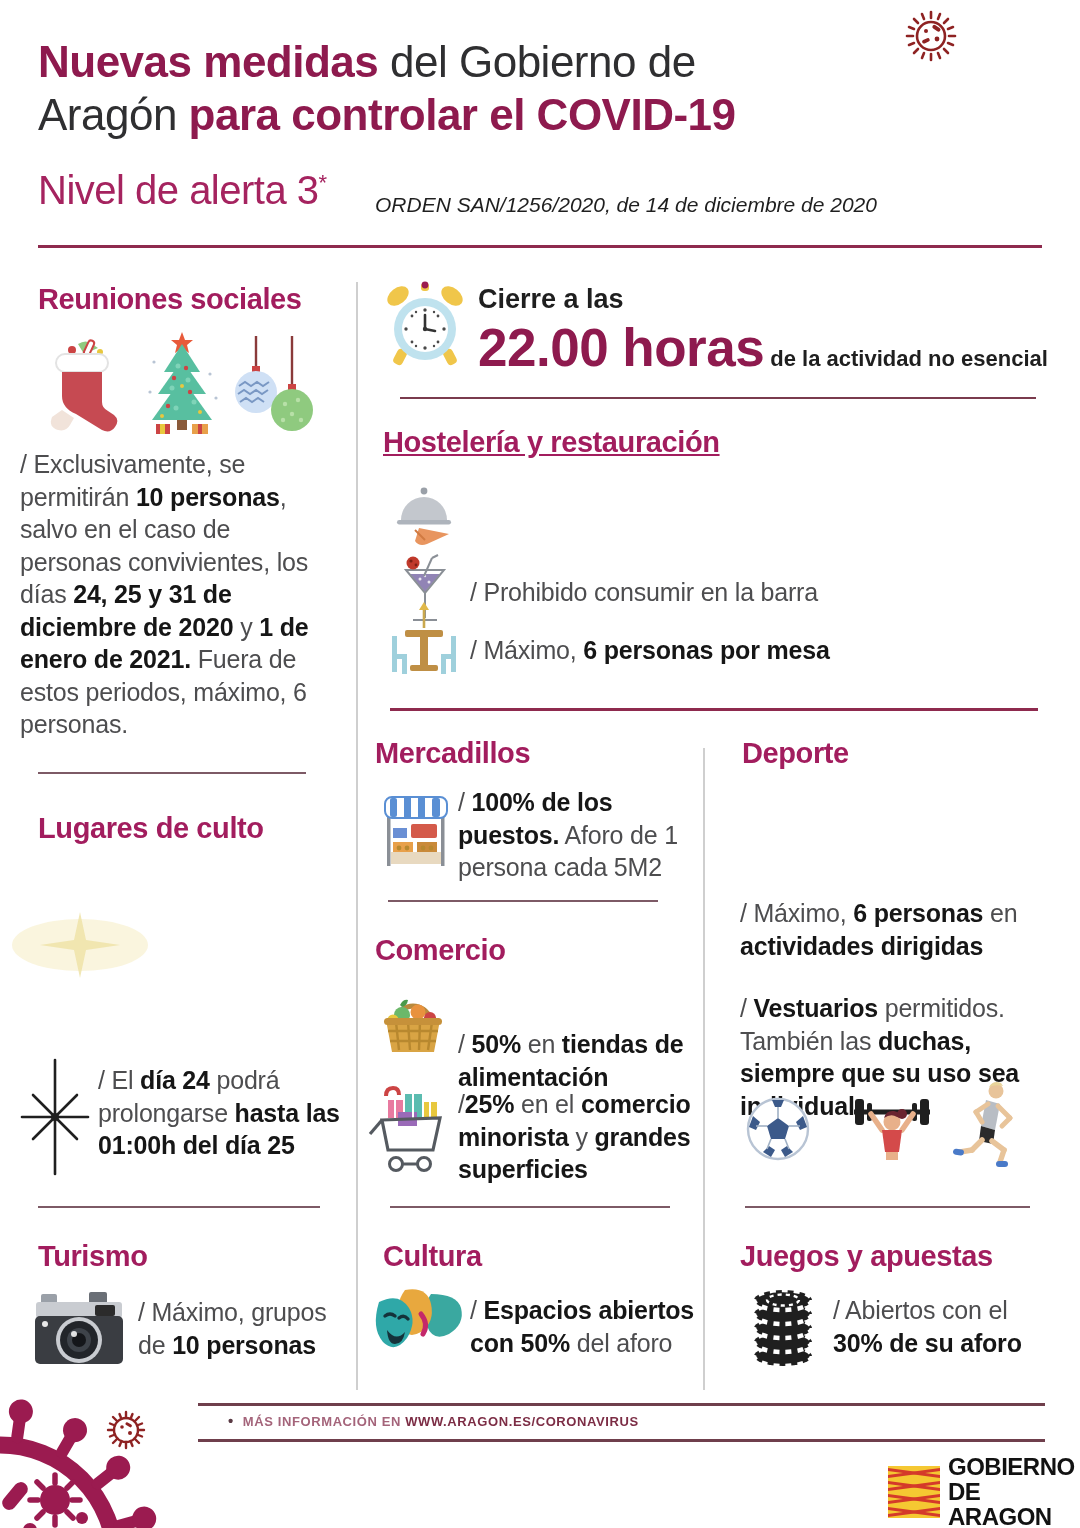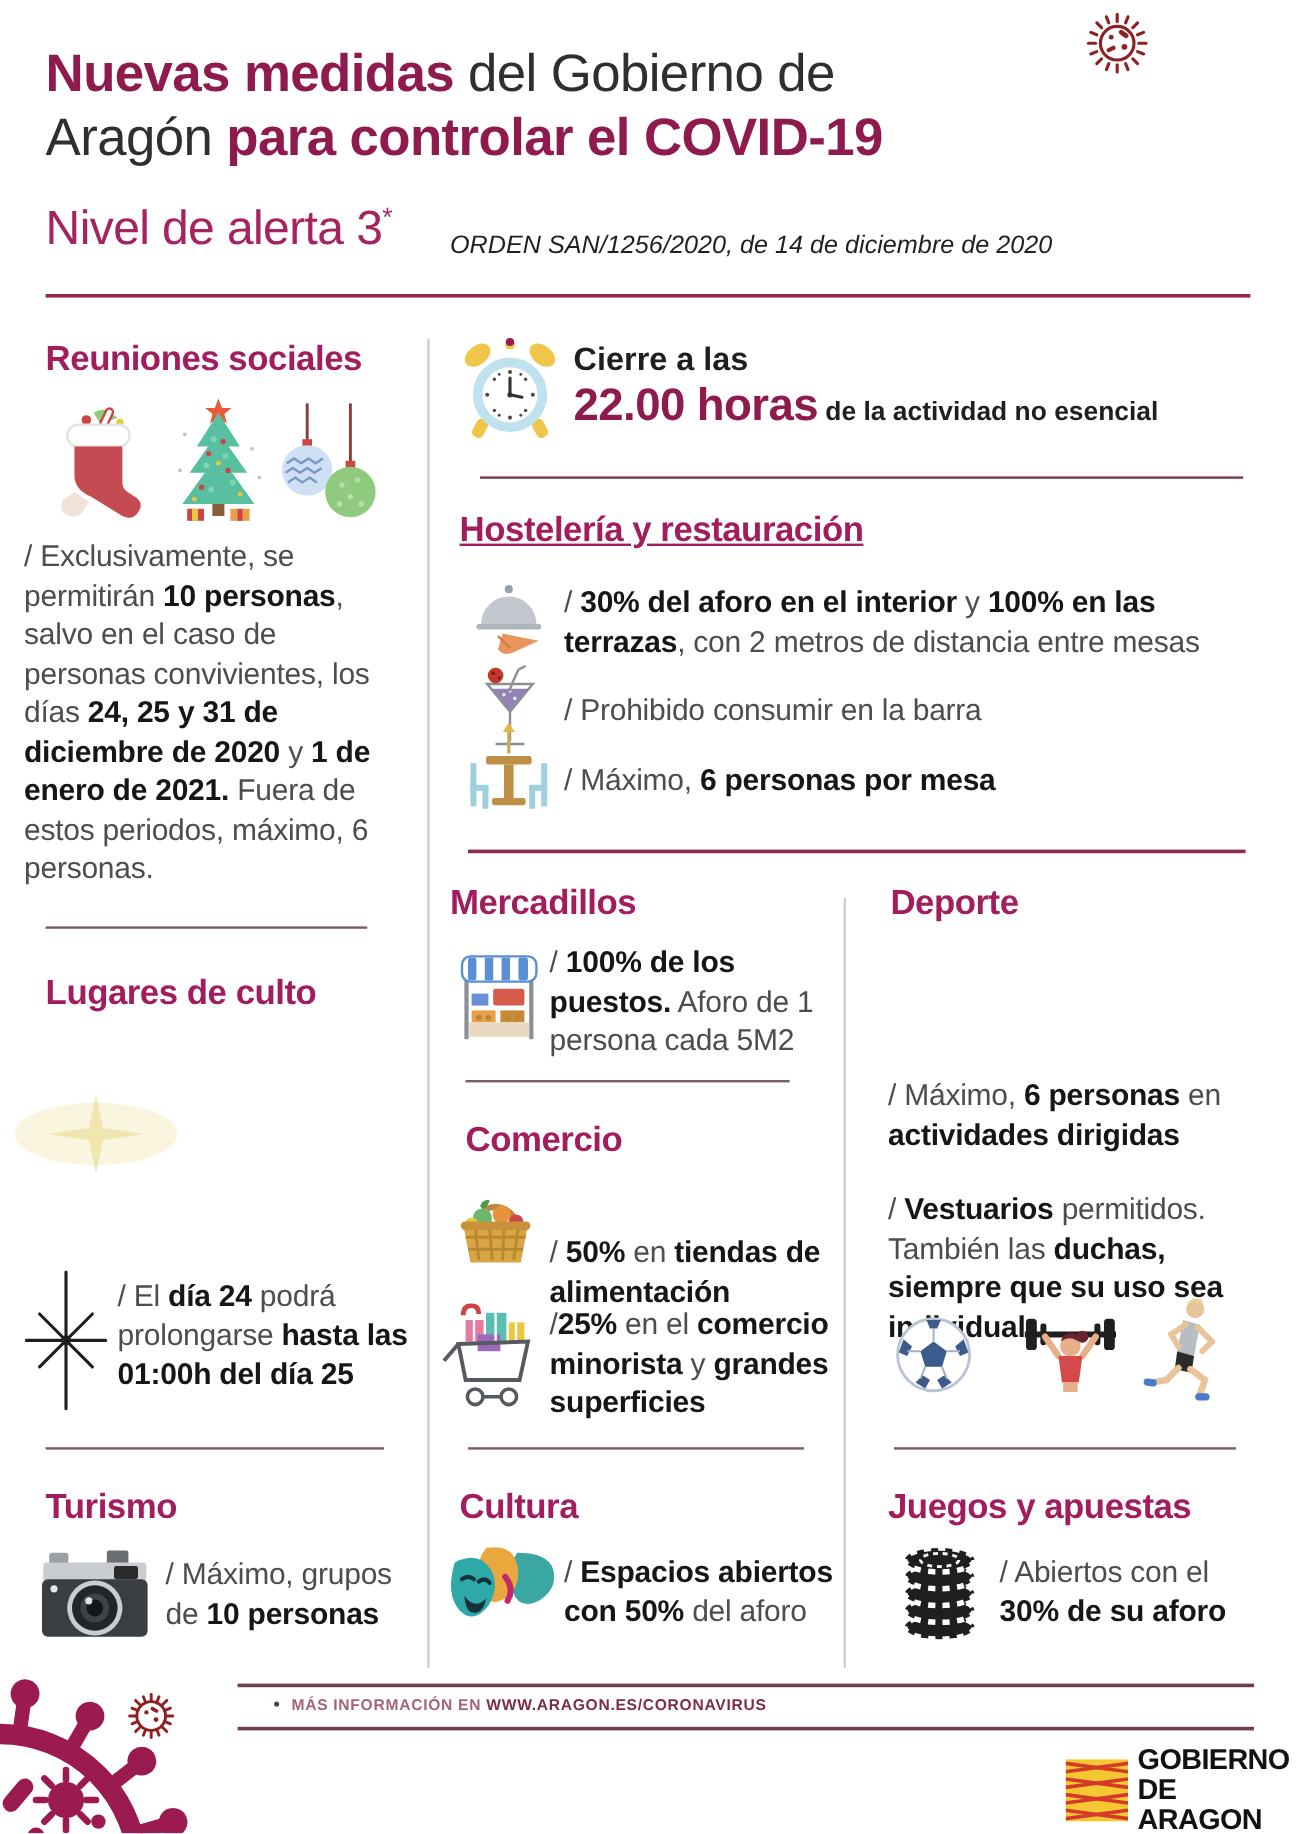--- a/index.html
+++ b/index.html
@@ -11,21 +11,21 @@
   .alert{font-size:40px;font-weight:500;color:#a5235f;letter-spacing:-0.5px;}
   .alert sup{font-size:22px;}
   .orden{font-size:21px;font-style:italic;font-weight:500;color:#1f1f1f;}
   .h2{font-size:29px;font-weight:800;color:#a21d5e;letter-spacing:-0.4px;}
   .txt{font-size:25px;line-height:1.3;color:#4d4d4f;letter-spacing:-0.2px;}
   .txt .b{font-weight:800;color:#161616;}
   .rule{background:#8e2a4e;height:3px;}
   .rule-thin{background:#7d5a66;height:2px;}
   .vline{background:#cfcfcf;width:2px;}
   .clock-l1{font-size:27px;font-weight:800;color:#1f1f1f;}
-  .clock-big{font-size:38px;font-weight:800;color:#8e1a4e;letter-spacing:-0.5px;}
+  .clock-big{font-size:53px;font-weight:800;color:#8e1a4e;letter-spacing:-0.5px;}
   .clock-l2{font-size:22px;font-weight:800;color:#1f1f1f;}
   .foot-txt{font-size:13px;letter-spacing:0.6px;color:#a4647a;font-weight:600;}
   .foot-txt .url{color:#7c2d45;font-weight:800;}
   .foot-txt .dot{color:#5a3a44;margin-right:9px;font-size:15px;}
   .logo-txt{font-size:24px;font-weight:800;color:#121212;line-height:1.04;letter-spacing:-0.5px;}
 </style>
 </head>
 <body>
 
 <div class="page">
@@ -324,21 +324,20 @@
 
   <span class="abs" style="left:393px;top:484px;width:62px;height:64px;">
     <svg width="62" height="64" viewBox="0 0 62 64">
       <circle cx="31" cy="7" r="3.4" fill="#9aa0a8"></circle>
       <path d="M8 36 a23 23 0 0 1 46 0 z" fill="#c3c7cd"></path>
       <rect x="4" y="36" width="54" height="4.5" rx="2.2" fill="#aeb4bc"></rect>
       <path d="M26 44 L56 50 L34 60 q-8 3 -12 -3 z" fill="#e8955f"></path>
       <path d="M22 46 l10 10" stroke="#d07a42" stroke-width="2" fill="none"></path>
     </svg>
   </span>
-  <p class="abs txt" style="left:470px;top:486px;width:578px;margin:0;"><span>/ </span><span class="b">30% del aforo en el interior</span><span> y </span><span class="b">100% en las terrazas</span><span>, con 2 metros de distancia entre mesas</span></p>
 
   <span class="abs" style="left:400px;top:552px;width:50px;height:80px;">
     <svg width="50" height="80" viewBox="0 0 50 80">
       <polygon points="10,22 25,40 40,22" fill="#7e6fa8" opacity="0.85"></polygon>
       <g fill="#ffffff" opacity="0.8">
           <circle cx="20" cy="27" r="1.5"></circle>
           <circle cx="29" cy="30" r="1.5"></circle>
           <circle cx="25" cy="24" r="1.2"></circle>
         </g>
       <g stroke="#8a8f96" stroke-width="2" fill="none">
@@ -400,21 +399,21 @@
           <circle cx="40" cy="56" r="2.4"></circle>
           <circle cx="48" cy="56" r="2.4"></circle>
         </g>
     </svg>
   </span>
 
   <p class="abs txt" style="left:458px;top:786px;width:245px;margin:0;"><span>/ </span><span class="b">100% de los puestos.</span><span> Aforo de 1 persona cada 5M2</span></p>
 
   <div class="abs rule-thin" style="left:388px;top:900px;width:270px;"></div>
 
-  <div class="abs h2" style="left:375px;top:934px;margin-left:13px;">Comercio</div>
+  <div class="abs h2" style="left:375px;top:934px;">Comercio</div>
 
   <span class="abs" style="left:378px;top:990px;width:70px;height:70px;">
     <svg width="70" height="70" viewBox="0 0 70 70">
       <path d="M18 28 a18 18 0 0 1 34 0" fill="none" stroke="#b8893c" stroke-width="5"></path>
       <circle cx="24" cy="25" r="8" fill="#6cb86a"></circle>
       <path d="M22 15 q3 -6 8 -5 q-1 6 -6 7z" fill="#4a9a4a"></path>
       <circle cx="40" cy="22" r="7.5" fill="#e8923e"></circle>
       <circle cx="52" cy="28" r="6" fill="#cc4444"></circle>
       <circle cx="15" cy="30" r="5.5" fill="#e8c83e"></circle>
       <path d="M8 30 h54 l-6 32 H14 z" fill="#d9a444"></path>

